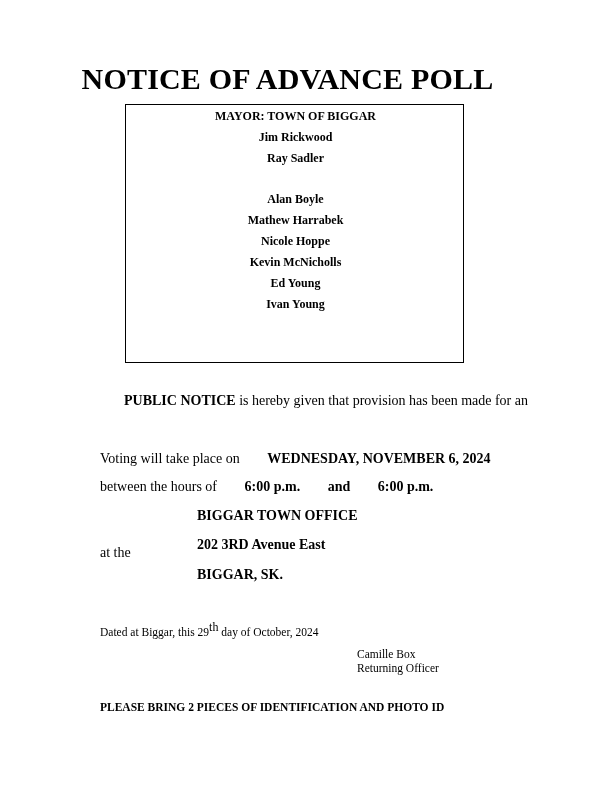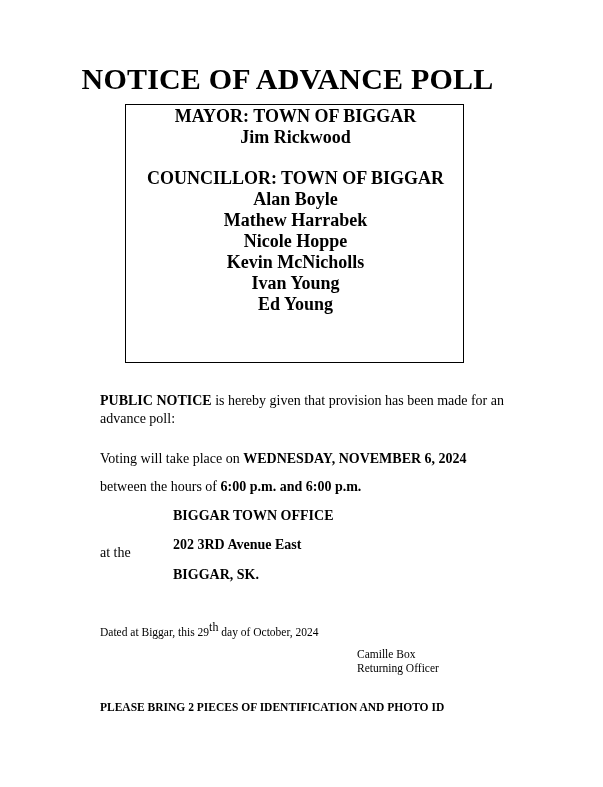--- a/index.html
+++ b/index.html
@@ -1,47 +1,46 @@
 <!DOCTYPE html>
 <html><head>
   <meta charset="utf-8">
   <style>
     html, body { margin: 0; padding: 0; background: #ffffff; }
     body { width: 603px; height: 787px; position: relative; overflow: hidden; color: #000; font-family: "Liberation Serif", serif; }
     .abs { position: absolute; white-space: nowrap; }
     .title { left: 0; width: 575px; top: 62px; text-align: center; font-weight: bold; font-size: 30px; line-height: 34px; letter-spacing: 0.2px; }
     .box { left: 125px; top: 104px; width: 339px; height: 259px; border: 1.5px solid #000; box-sizing: border-box; }
-    .candidates { left: 125px; width: 341px; top: 106px; text-align: center; font-weight: bold; font-size: 18px; line-height: 21px; }
+    .candidates { left: 125px; width: 341px; top: 106px; text-align: center; font-weight: bold; font-size: 12px; line-height: 21px; }
     .candidates .gap { height: 20px; }
     .body-text { font-size: 14px; line-height: 18px; }
     .small-text { font-size: 11.5px; line-height: 14px; }
-    b { font-weight: bold; }
+    b { font-weight: bold; margin-left: 24px; }
   </style>
 </head>
 <body>
 
 <div class="abs title">NOTICE OF ADVANCE POLL</div>
 
 <div class="abs box"></div>
 <div class="abs candidates">
   <div>MAYOR: TOWN OF BIGGAR</div>
   <div>Jim Rickwood</div>
+  <div>Ray Sadler</div>
   <div class="gap"></div>
-  <div>COUNCILLOR: TOWN OF BIGGAR</div>
   <div>Alan Boyle</div>
   <div>Mathew Harrabek</div>
   <div>Nicole Hoppe</div>
   <div>Kevin McNicholls</div>
+  <div>Ed Young</div>
   <div>Ivan Young</div>
-  <div>Ed Young</div>
 </div>
 
 <div class="abs body-text" style="left:100px; top:392px;">
   <div><b>PUBLIC NOTICE</b><span> is hereby given that provision has been made for an</span></div>
-  <div>advance poll:</div>
 </div>
 
 <div class="abs body-text" style="left:100px; top:450px;">
   <span>Voting will take place on </span><b>WEDNESDAY, NOVEMBER 6, 2024</b>
 </div>
 
 <div class="abs body-text" style="left:100px; top:478px;">
   <span>between the hours of </span><b>6:00 p.m.</b><b> and </b><b>6:00 p.m.</b>
 </div>
 

